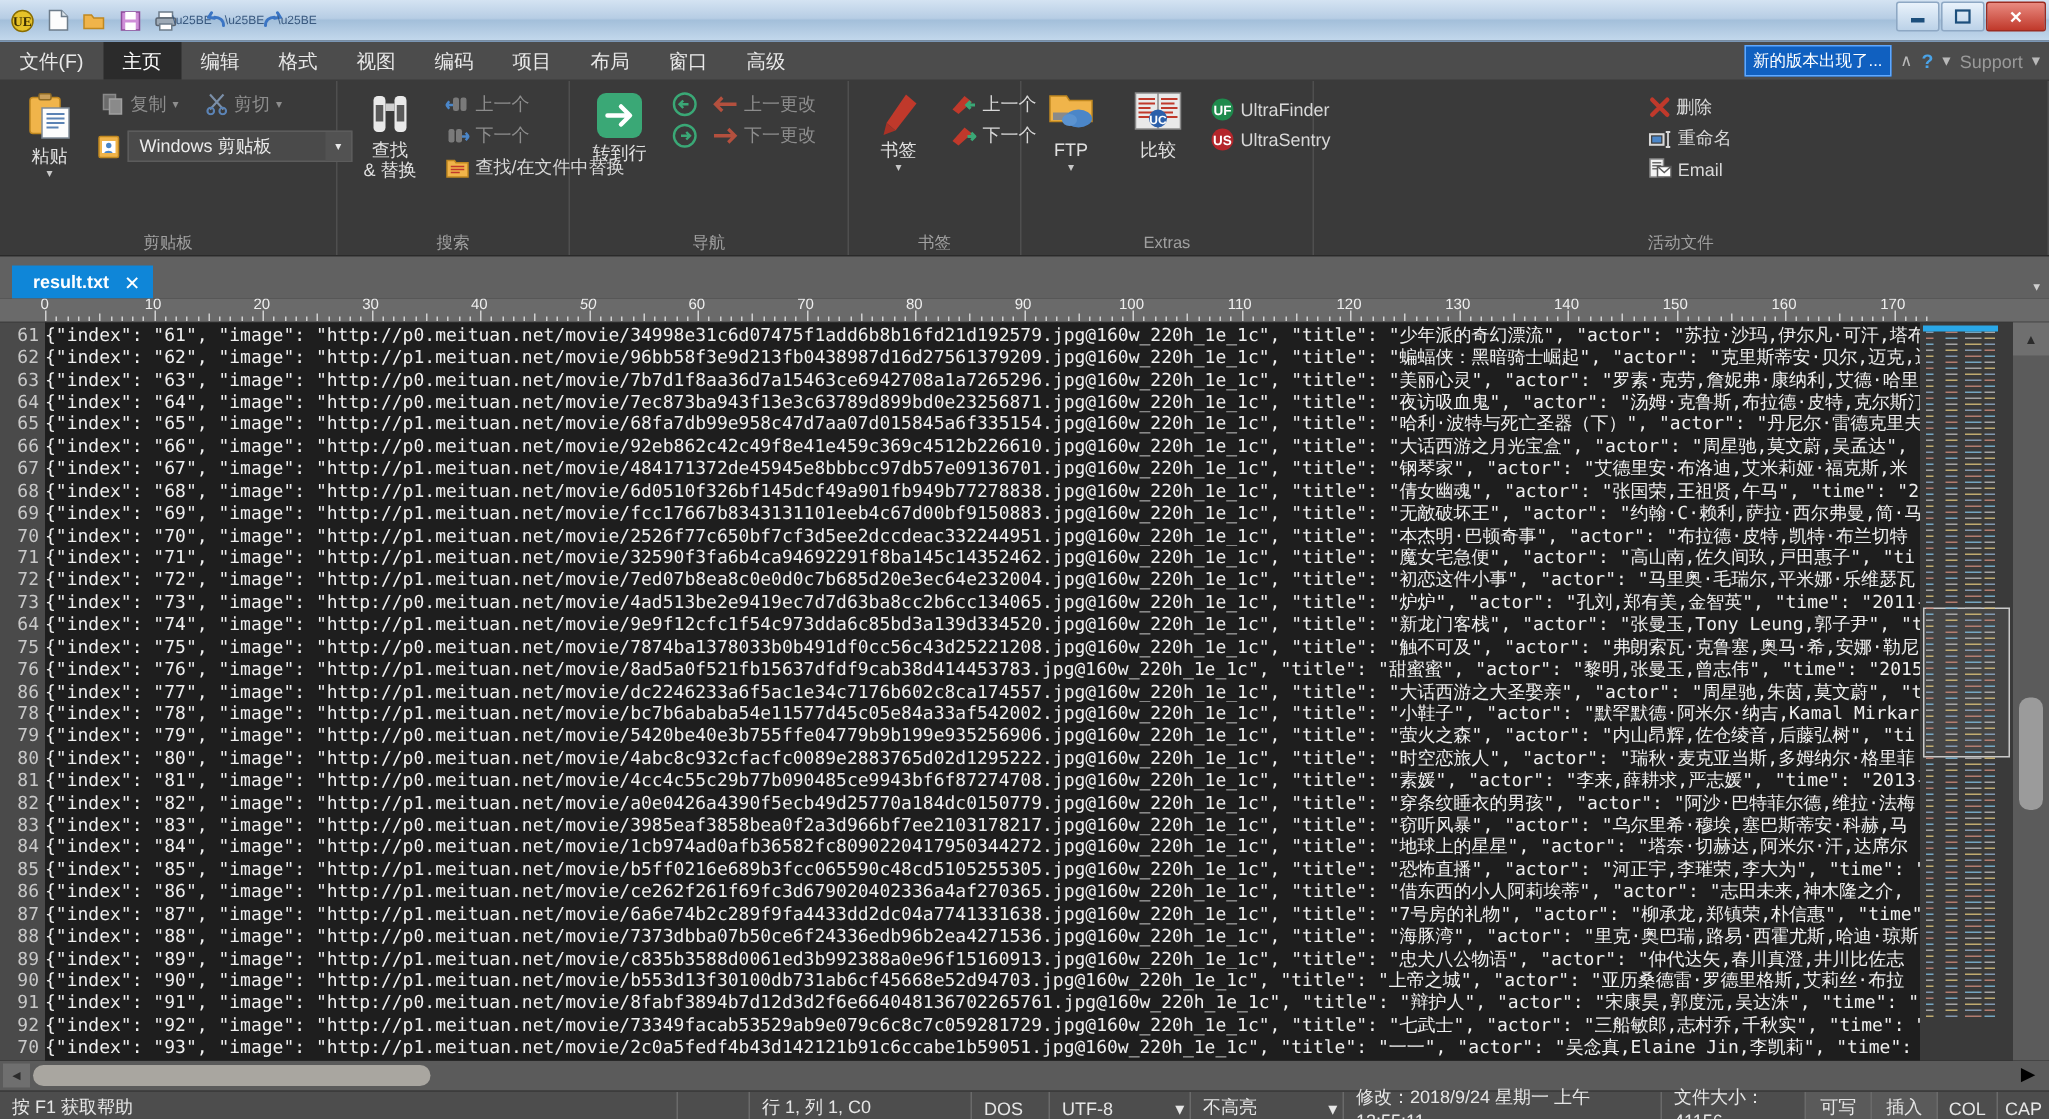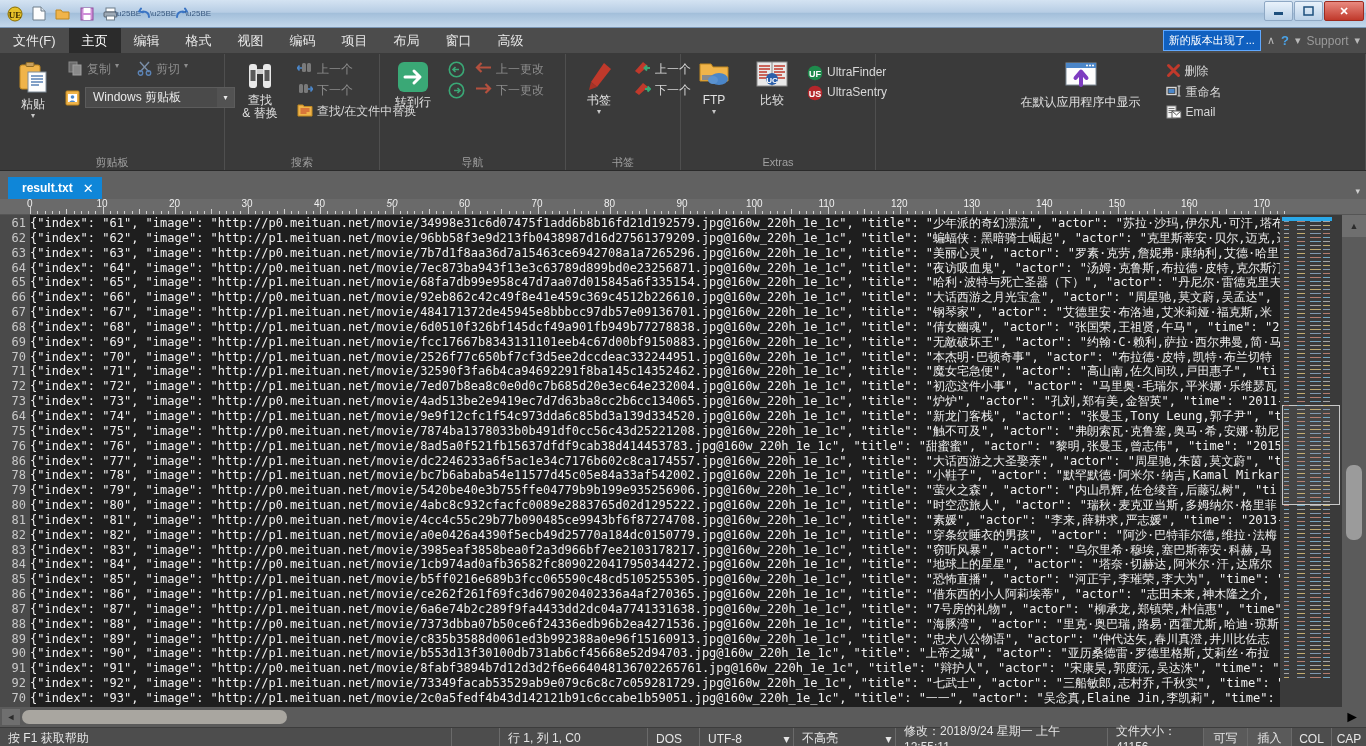--- a/index.html
+++ b/index.html
@@ -54,21 +54,21 @@
   .rgroup-body { flex: 1; display: flex; align-items: flex-start; padding: 4px 6px 0 6px; gap: 4px; }
   .rgroup-title { height: 16px; text-align: center; font-size: 11px; color: #a0a0a0; line-height: 16px; }
   .big-btn {
     display: flex; flex-direction: column; align-items: center; justify-content: flex-start;
     min-width: 54px; padding: 3px 5px; cursor: pointer; color: #e0e0e0; font-size: 12px;
   }
   .big-btn .lbl { margin-top: 3px; text-align:center; line-height: 13px; }
   .big-btn .caret { font-size: 8px; color:#c8c8c8; line-height:8px; margin-top:1px;}
   .col { display: flex; flex-direction: column; gap: 2px; padding-top: 2px; }
   .small-btn {
-    display: flex; align-items: flex-start; gap: 4px; padding: 1px 4px;
+    display: flex; align-items: center; gap: 4px; padding: 1px 4px;
     font-size: 12px; color: #d8d8d8; cursor: pointer; white-space: nowrap;
   }
   .small-btn.dim { color: #8d8d8d; }
   .combo {
     display: flex; align-items: center; background: #4a4a4a; border: 1px solid #5c5c5c;
     height: 21px; width: 150px; color: #eaeaea; font-size: 12px; padding-left: 3px; cursor: pointer;
   }
   .combo .cv { flex: 1; padding-left: 4px; }
   .combo .carrow { width: 17px; text-align: center; font-size: 8px; background:#525252; height:100%; display:flex;align-items:center;justify-content:center; }
   .ico { display: inline-flex; align-items: center; justify-content: center; }
@@ -452,35 +452,20 @@
           </span>
           <span>UltraSentry</span>
         </div>
       </div>
     </div>
     <div class="rgroup-title">Extras</div>
   </div>
 
   <div class="rgroup" style="flex:1">
     <div class="rgroup-body" style="justify-content:center">
-      <div class="big-btn" style="min-width:120px">
-        <span class="ico">
-          <svg width="38" height="32" viewBox="0 0 38 32">
-              <rect x="4" y="2" width="30" height="22" fill="#fdfdfd" stroke="#7f8b97"></rect>
-              <rect x="4" y="2" width="30" height="5" fill="#4b86c8"></rect>
-              <g fill="#fff">
-                <circle cx="25" cy="4.5" r="1"></circle>
-                <circle cx="28" cy="4.5" r="1"></circle>
-                <circle cx="31" cy="4.5" r="1"></circle>
-              </g>
-              <path d="M19 24V12M13.5 17 19 10.5 24.5 17" stroke="#7d3cc0" stroke-width="4" fill="none" stroke-linecap="round" stroke-linejoin="round"></path>
-            </svg>
-        </span>
-        <span class="lbl">在默认应用程序中显示</span>
-      </div>
       <div class="col" style="padding-top:4px;padding-left:12px">
         <div class="small-btn">
           <span class="ico">
             <svg width="15" height="15" viewBox="0 0 15 15">
                 <path d="M2.5 2.5 12.5 12.5M12.5 2.5 2.5 12.5" stroke="#c0392b" stroke-width="3" stroke-linecap="round"></path>
               </svg>
           </span>
           <span>删除</span>
         </div>
         <div class="small-btn">
@@ -501,20 +486,21 @@
                   <path d="M2.5 3.5h6M2.5 5.5h6M2.5 7.5h4"></path>
                 </g>
                 <rect x="6" y="6" width="9" height="7" fill="#fdfdfd" stroke="#5a5a5a"></rect>
                 <path d="M6 6l4.5 4L15 6" fill="none" stroke="#5a5a5a"></path>
               </svg>
           </span>
           <span>Email</span>
         </div>
       </div>
     </div>
+    <div class="rgroup-title">活动文件</div>
   </div>
 </div>
 
 <div id="tabstrip">
   <div class="doctab">
     <span>result.txt</span>
     <span class="x">✕</span>
   </div>
   <div class="chev">▾</div>
 </div>

